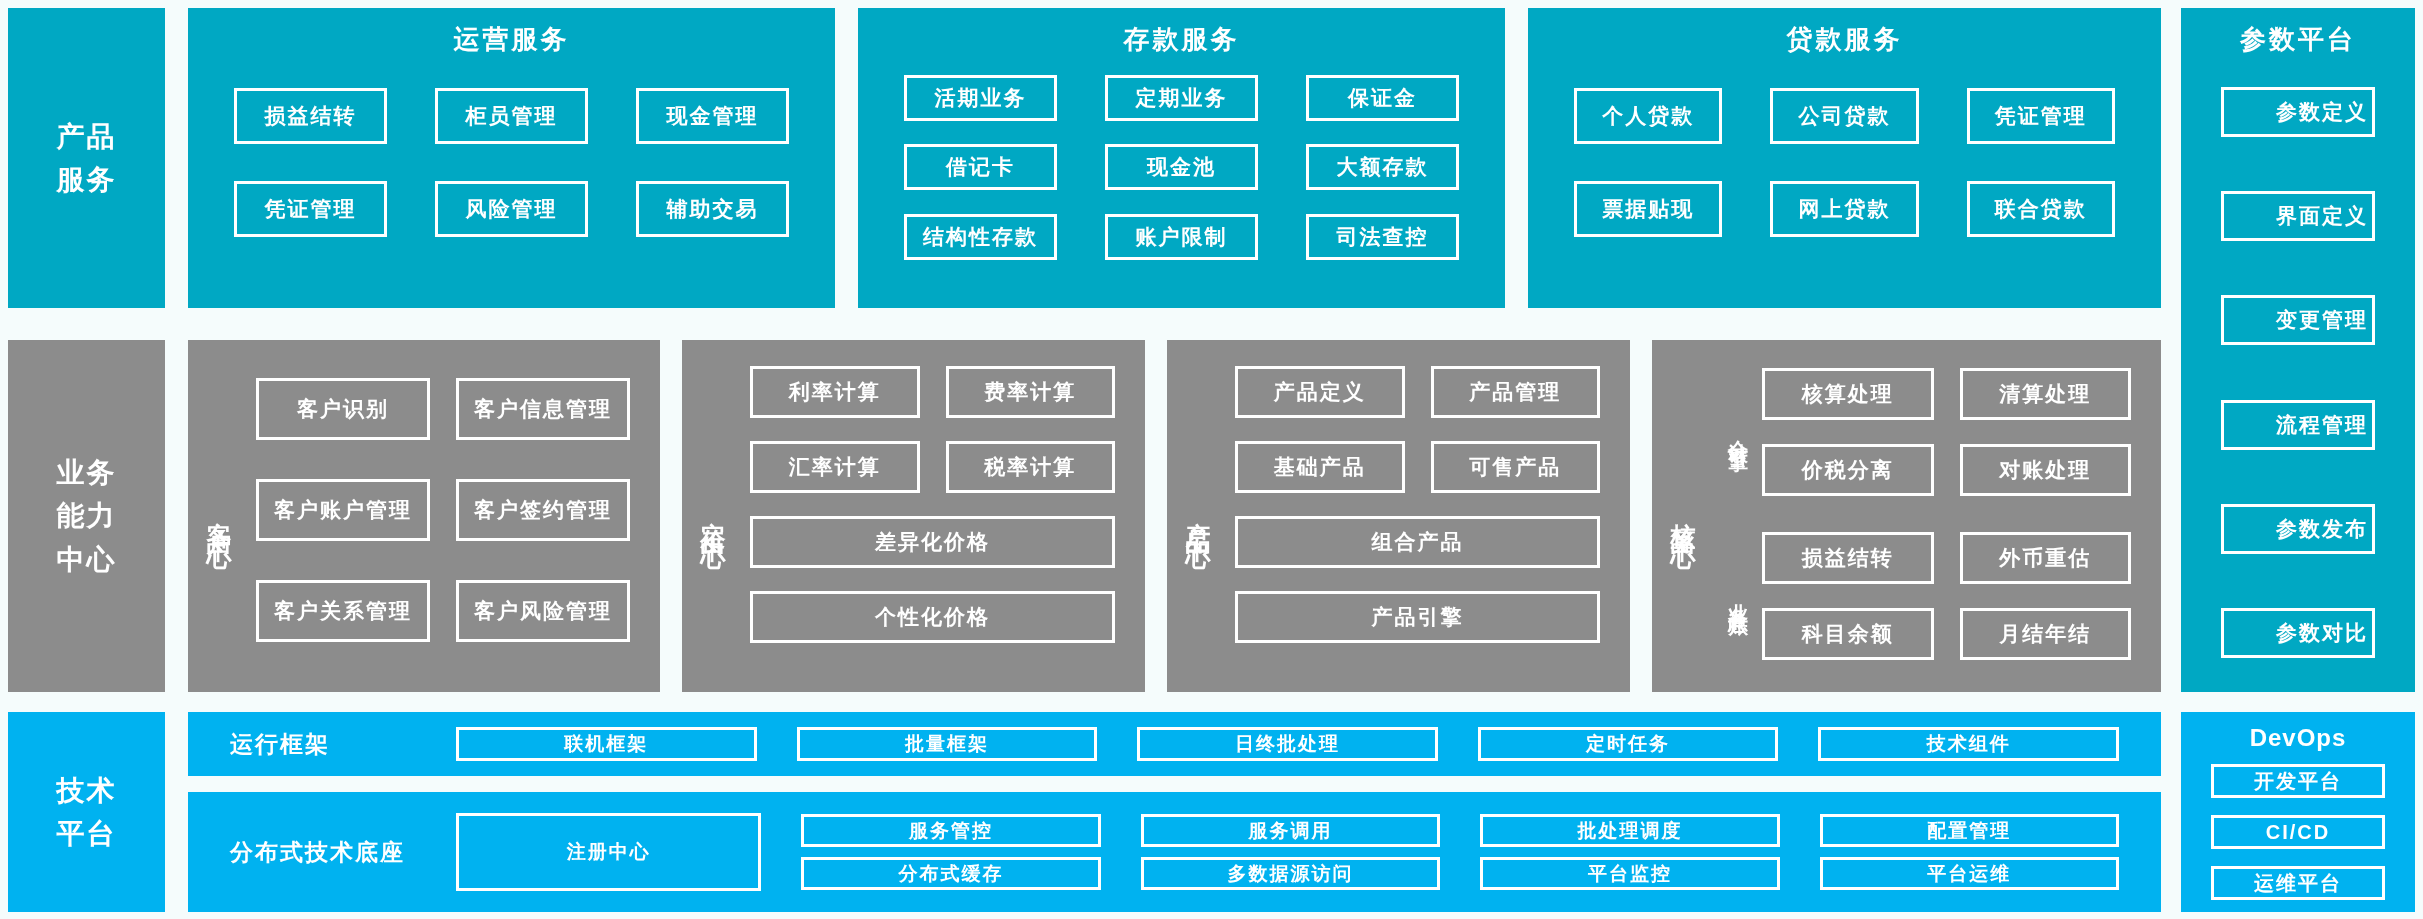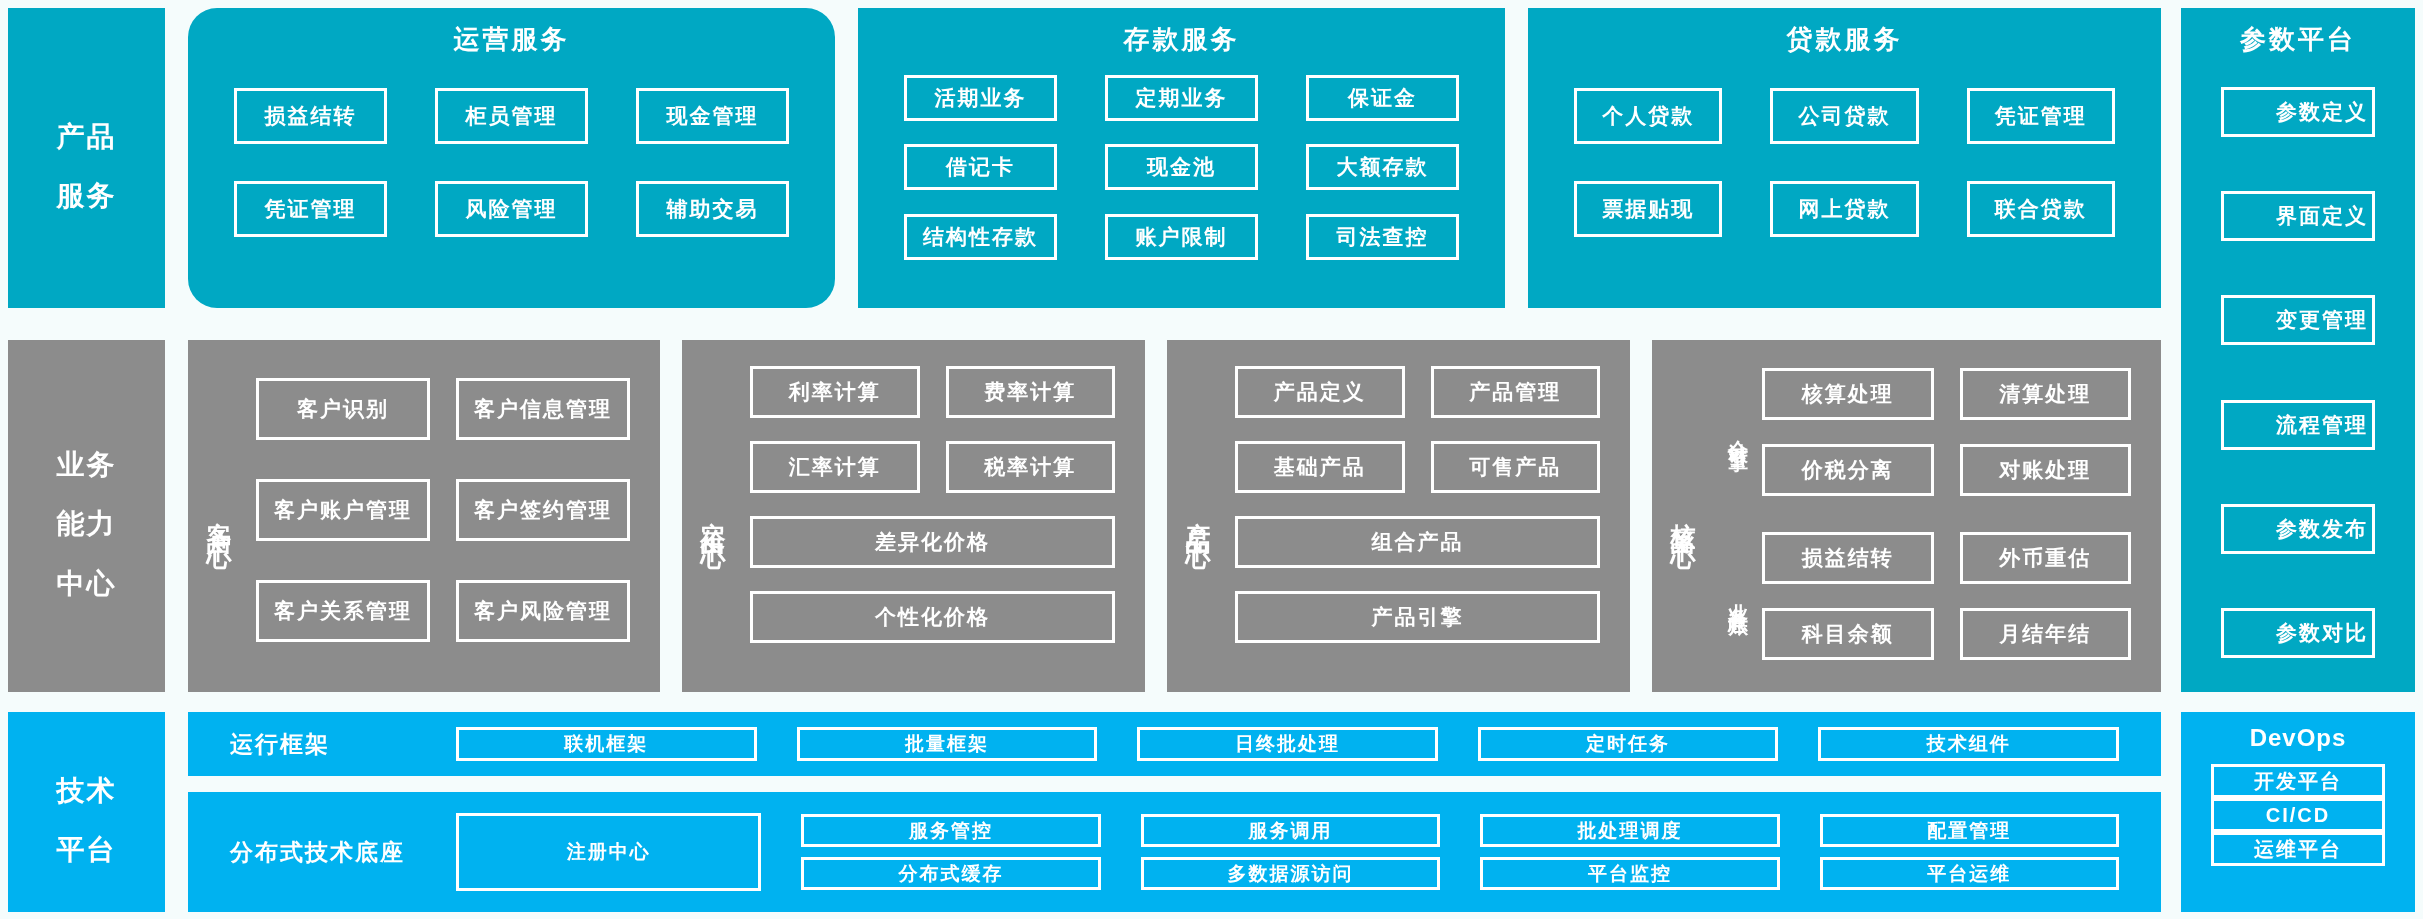--- a/index.html
+++ b/index.html
@@ -16,21 +16,21 @@
     font-family:"Liberation Sans","DejaVu Sans",sans-serif;
   }
   .abs { position:absolute; }
   .teal { background:var(--teal); }
   .blue { background:var(--blue); }
   .grayb { background:var(--gray); }
 
   
   .band-label { display:flex; align-items:center; justify-content:center; }
   .band-label .stack { text-align:center; color:#fff; font-weight:bold; font-size:28px; line-height:1.55; letter-spacing:2px; }
-  .band-label .stack span { display:block;margin-top:16px; }
+  .band-label .stack span { display:block; }
 
   
   .panel { display:flex; flex-direction:column; }
   .ptitle { color:#fff; font-weight:bold; font-size:26px; text-align:center; padding-top:14px; letter-spacing:3px; flex:0 0 auto; }
 
   
   .box {
     border:3px solid #fff; color:#fff; font-weight:bold; font-size:21px;
     display:flex; align-items:center; justify-content:center; text-align:center;
     letter-spacing:2px; box-sizing:border-box;
@@ -71,37 +71,37 @@
   .row-label { flex:0 0 226px; color:#fff; font-weight:bold; font-size:23px; letter-spacing:2px; }
   .row-boxes { flex:1; display:flex; gap:40px; }
   .row-boxes .box { flex:1; height:34px; font-size:19px; }
   .dist-cols { flex:1; display:flex; gap:40px; align-items:center; }
   .dist-cols .registry { flex:1; height:78px; font-size:19px; }
   .repeat-contents { display:contents; }
   .dist-col { flex:1; display:flex; flex-direction:column; gap:10px; }
   .dist-col .box { height:33px; font-size:19px; }
 
   
-  .devops-list { flex:1; display:flex; flex-direction:column; padding:12px 30px 22px; }
+  .devops-list { flex:1; display:flex; flex-direction:column; justify-content:space-between; padding:12px 30px 12px; }
   .devops-list .box { height:34px; font-size:20px; }
   .devops-title { font-size:24px; padding-top:12px; letter-spacing:1px; }
 </style>
 </head>
 <body>
 
 <div id="canvas">
 
   <div class="abs teal band-label" style="left:8px; top:8px; width:157px; height:300px;">
     <div class="stack">
       <span>产品</span>
       <span>服务</span>
     </div>
   </div>
 
-  <div class="abs teal panel" style="left:188px; top:8px; width:647px; height:300px;border-radius:29px;">
+  <div class="abs teal panel" style="left:188px; top:8px; width:647px; height:300px;">
     <div class="ptitle">运营服务</div>
     <div class="grid grid-ops">
 
     <div class="box">损益结转</div>
         <div class="box">柜员管理</div>
         <div class="box">现金管理</div>
         <div class="box">凭证管理</div>
         <div class="box">风险管理</div>
         <div class="box">辅助交易</div>
       </div>

